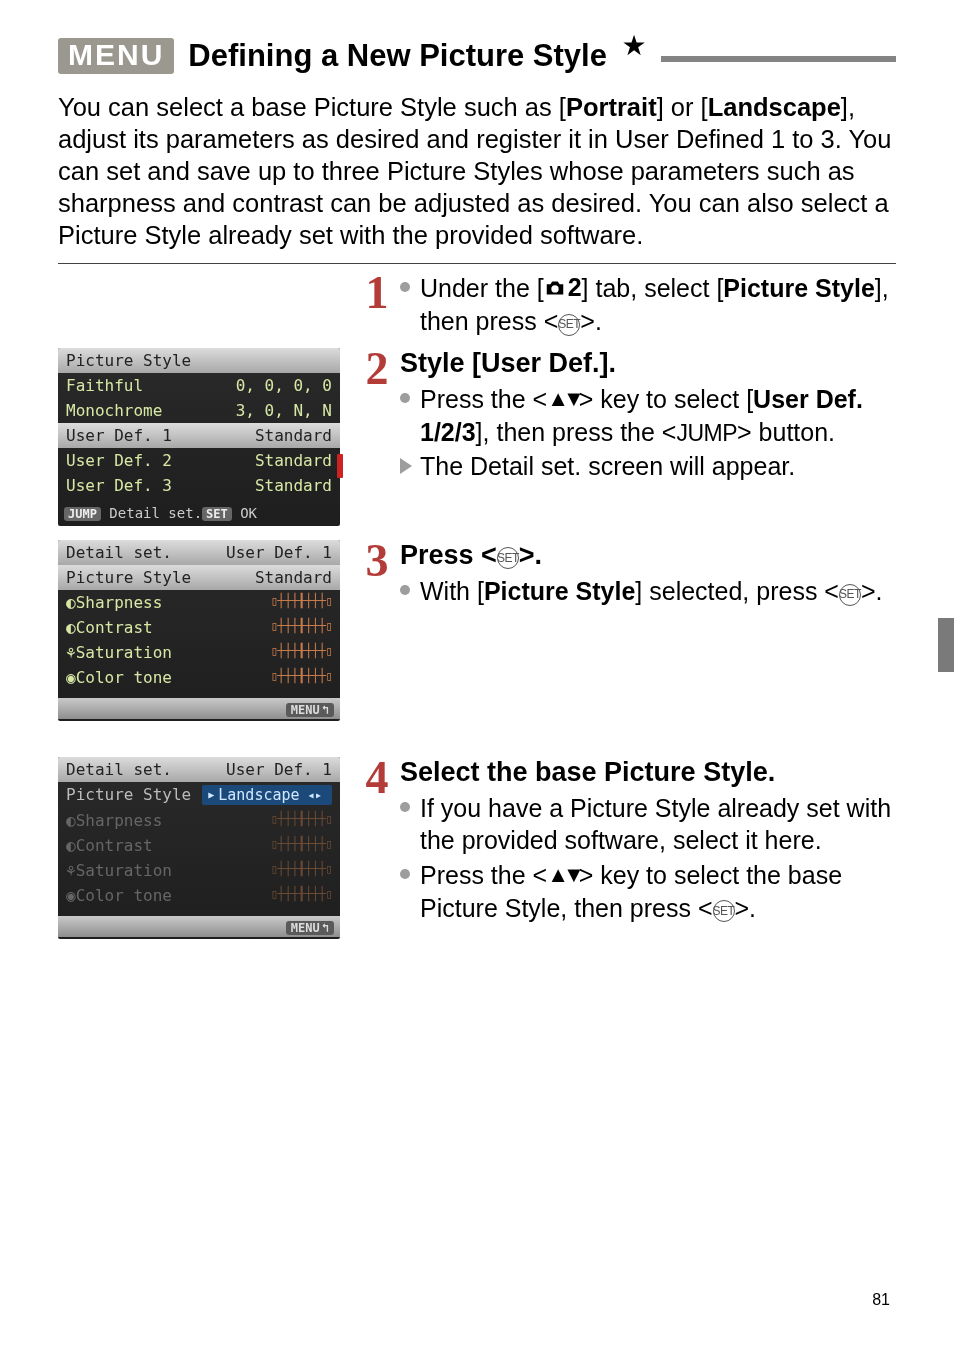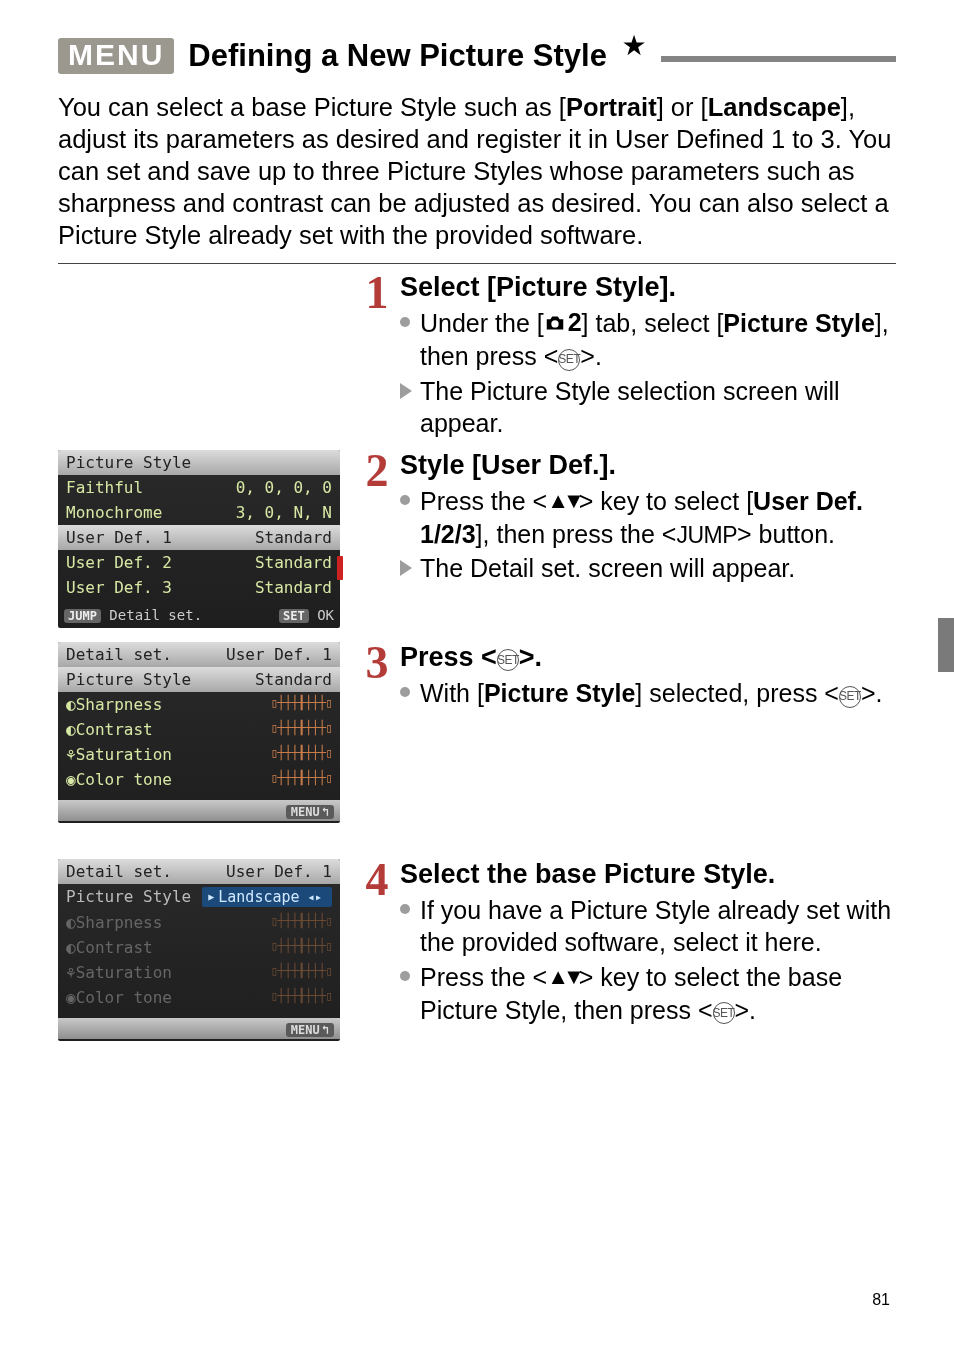--- a/index.html
+++ b/index.html
@@ -161,21 +161,20 @@
   .lcd .row-lcd .v { color:inherit; }
   .lcd .row-lcd.dim { color:#666; }
   .slider {
     display:inline-block;
     color:#c77b4a;
     font-size:13px;
     letter-spacing:-1px;
   }
   .lcd .footbar {
     display:flex;
-    justify-content:space-between;
     padding:3px 6px;
     font-size:14px;
     color:#ccc;
     margin-top:4px;
   }
   .lcd .footbar .pill {
     background:#666;color:#eee;border-radius:3px;padding:0 4px;font-size:12px;font-weight:700;
   }
   .lcd .menubar {
     background: linear-gradient(#c9c9c9,#8f8f8f);
@@ -243,38 +242,33 @@
 </p>
 
 <hr class="sep">
 
 <div class="steps-area">
 
   <div class="step">
     <div class="step-left"></div>
     <div class="step-num">1</div>
     <div class="step-right">
-      <div class="step-head">Select [Picture Style].</div>
       <div class="step-body">
         <div class="row">
           <span class="bullet-dot"></span>
           <span class="row-text">
             <span>Under the [</span><span class="cam2">
                 <svg viewBox="0 0 24 18">
                   <path d="M3 5 h4 l2 -3 h6 l2 3 h4 v11 h-18 z" fill="#000"></path>
                   <circle cx="12" cy="10" r="4" fill="#fff"></circle>
                 </svg>
                 <b>2</b>
               </span><span>] tab, select [</span><b>Picture Style</b><span>], then press &lt;</span><span class="set-icon">SET</span><span>&gt;.</span>
           </span>
         </div>
-        <div class="row">
-          <span class="bullet-tri"></span>
-          <span class="row-text">The Picture Style selection screen will appear.</span>
-        </div>
       </div>
     </div>
   </div>
 
   <div class="step" style="margin-top:8px;">
     <div class="step-left">
 
       <div class="lcd">
         <div class="red-tab"></div>
         <div class="titlebar-lcd">

